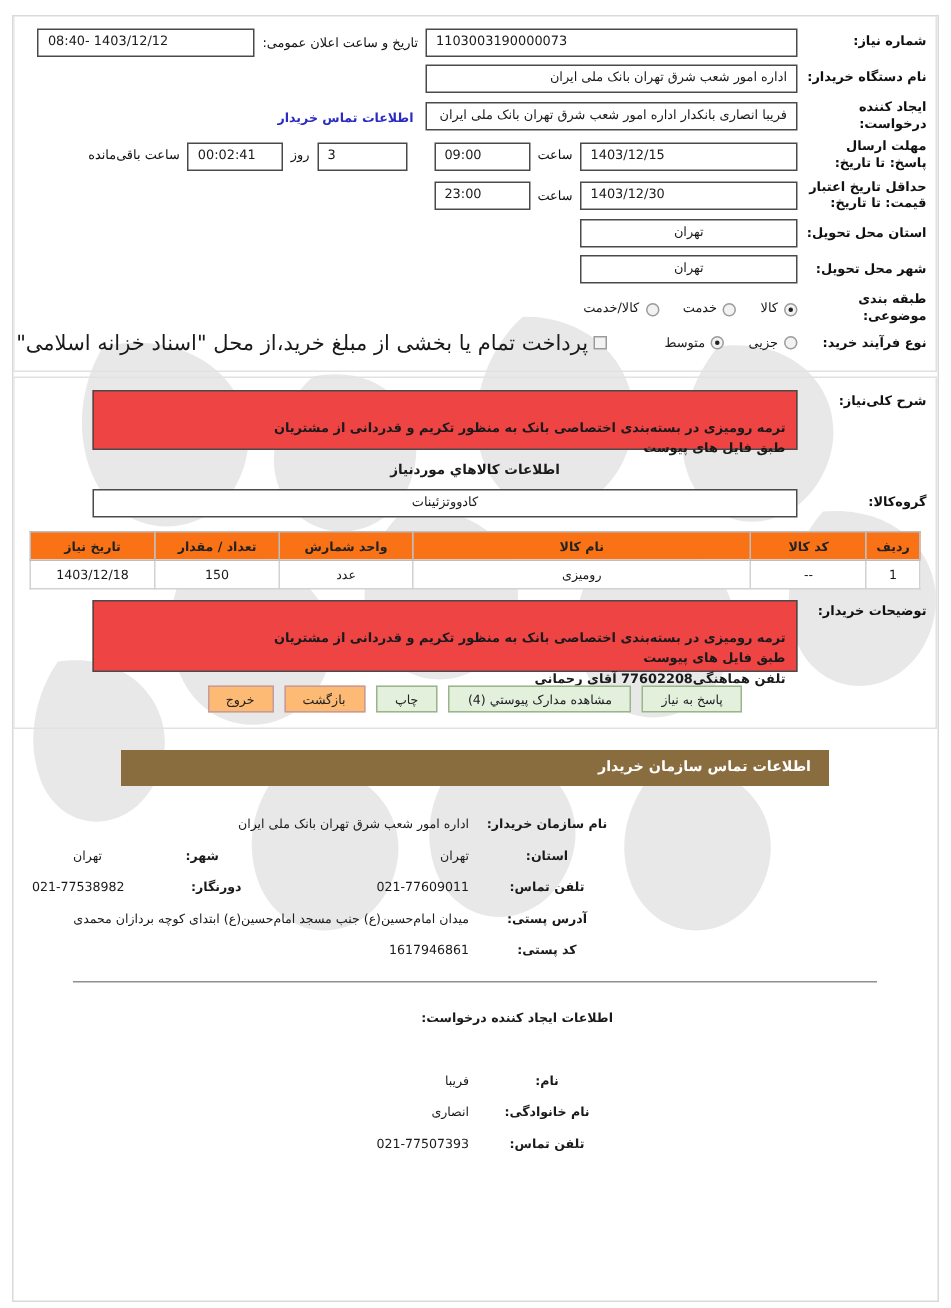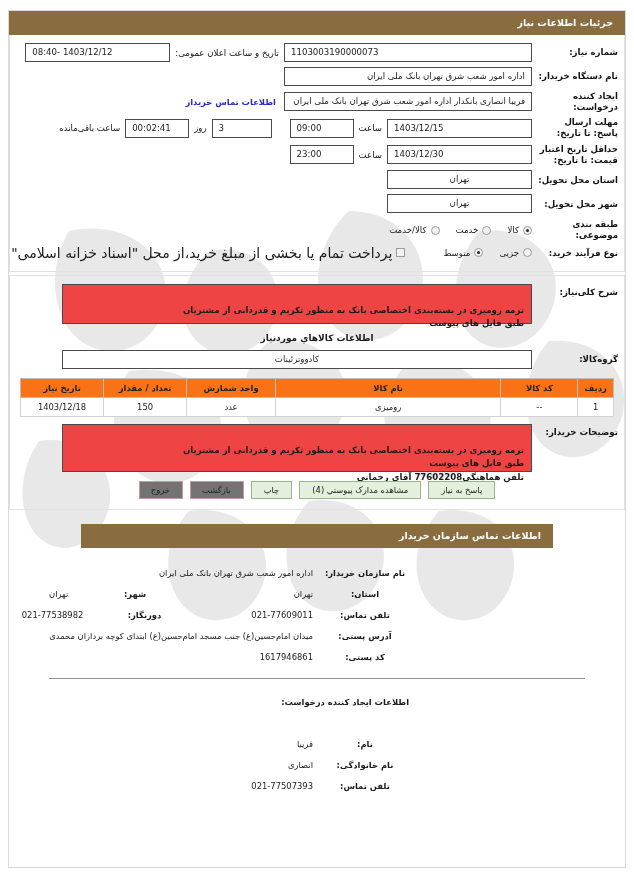--- a/index.html
+++ b/index.html
@@ -197,21 +197,21 @@
     font-size: 8.4px;
     padding: 3px 12px;
     height: 18px;
     line-height: 11px;
     cursor: pointer;
     white-space: nowrap;
     text-align: center;
     color: #222;
   }
   .btn.green { background: #e3f0db; border-color: #9ab58c; }
-  .btn.red   { background: #737373; border-color: #c79b9b; padding-left: 11px; }
+  .btn.red   { background: #fdba74; border-color: #c79b9b; padding-left: 11px; }
 
   
   .info-wrap { padding: 12px 40px 0 40px; }
   .irow {
     display: flex;
     align-items: baseline;
     margin-bottom: 11px;
     font-size: 8.4px;
   }
   .ilabel {
@@ -254,21 +254,20 @@
       <path d="M540 130 C600 125 630 175 608 218 C588 256 538 256 522 216 C510 184 522 150 540 130 Z"></path>
       <path d="M30 230 C85 222 115 270 95 310 C77 346 32 346 18 308 C8 280 16 250 30 230 Z"></path>
       <path d="M180 300 C240 292 272 340 250 382 C230 420 180 418 164 378 C152 346 164 318 180 300 Z"></path>
       <path d="M300 290 C358 282 390 330 368 372 C348 410 298 410 282 370 C270 338 284 308 300 290 Z"></path>
       <path d="M430 300 C490 292 520 340 498 382 C478 420 428 418 412 378 C400 346 414 318 430 300 Z"></path>
     </g>
   </svg>
 
   <div class="content">
 
-    <div class="sec-header">جزئیات اطلاعات نیاز</div>
 
     <div class="panel">
 
       <div class="frow">
         <div class="flabel">شماره نیاز:</div>
         <div class="fbox w-lg">1103003190000073</div>
         <div class="inline-label">تاریخ و ساعت اعلان عمومی:</div>
         <div class="fbox w-md">1403/12/12 -08:40</div>
       </div>
 

